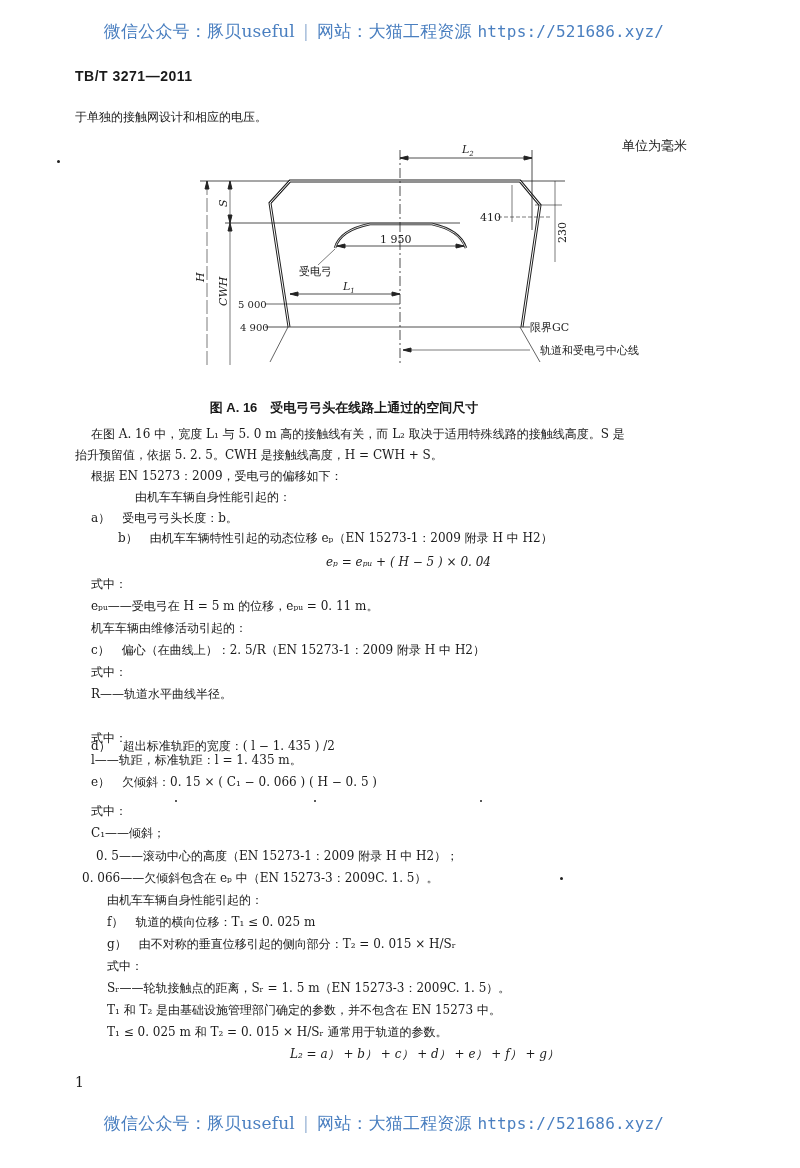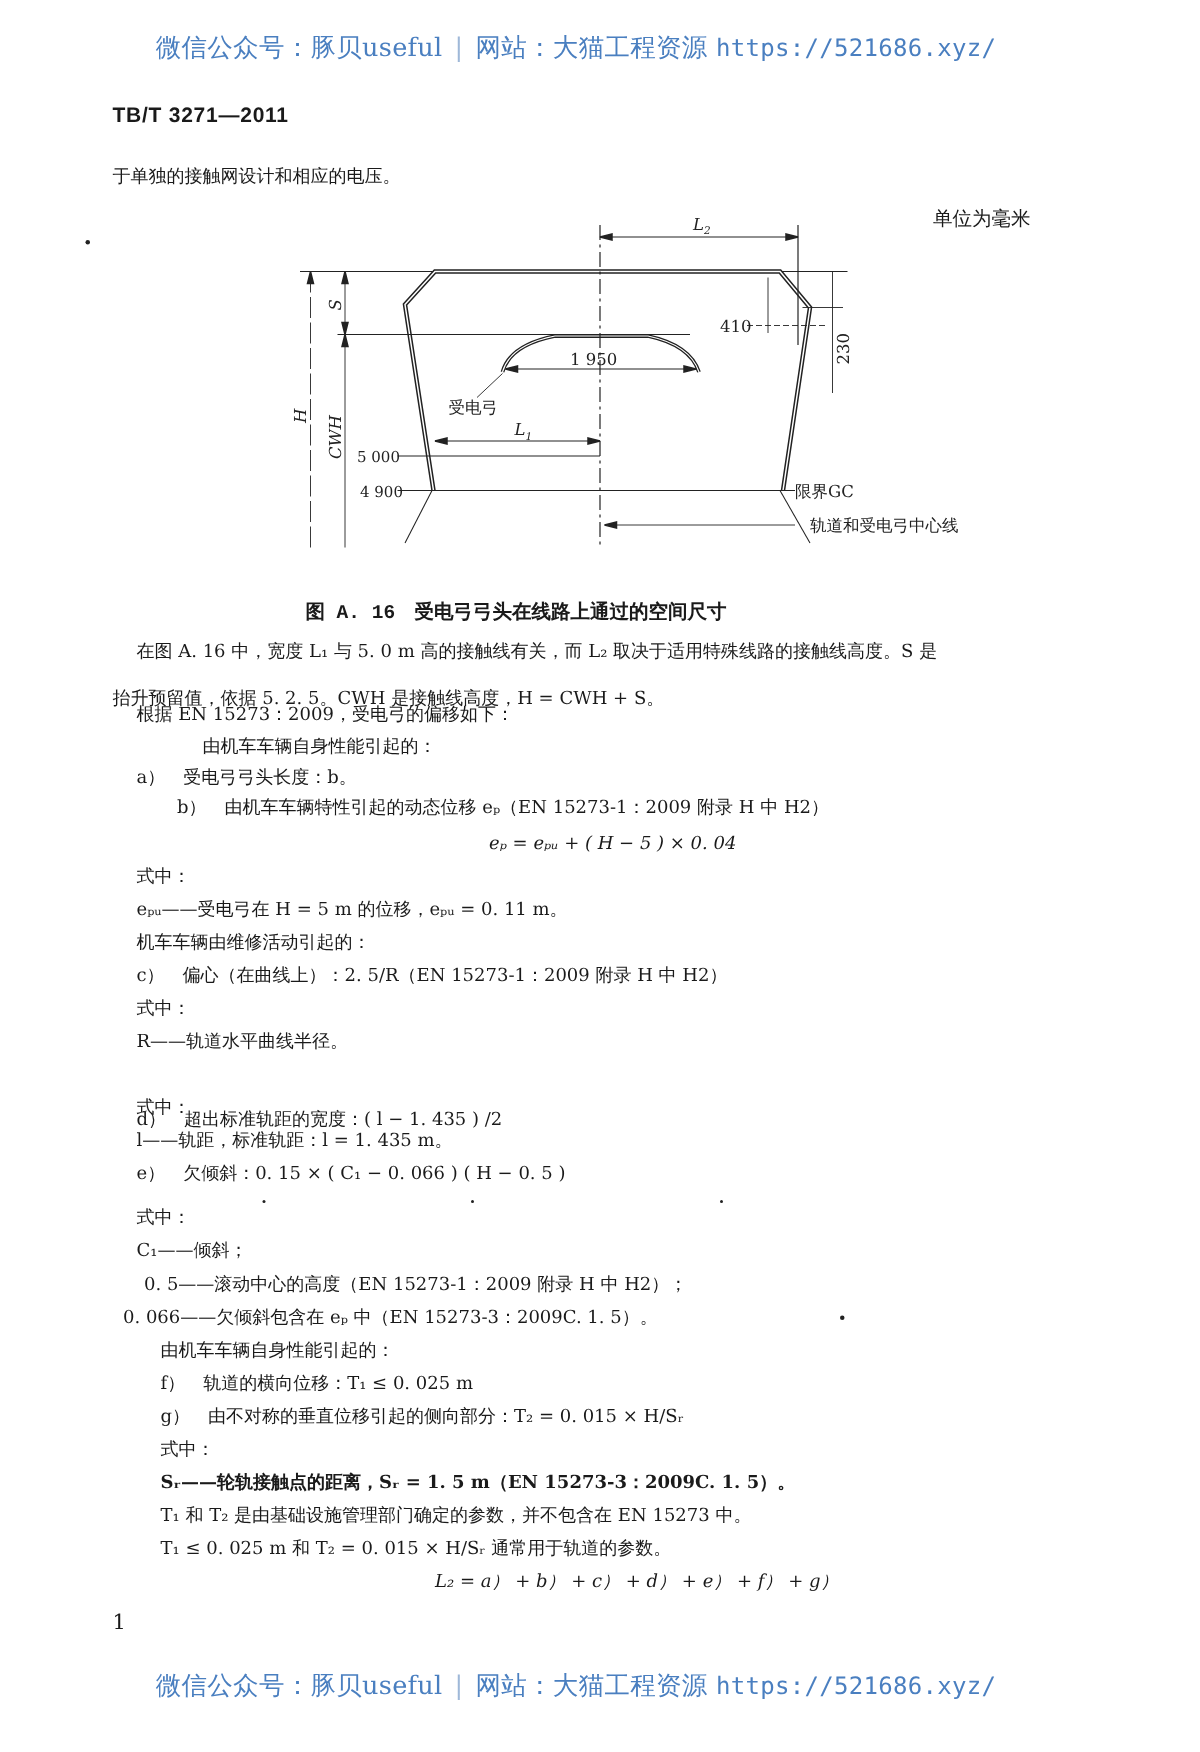--- a/index.html
+++ b/index.html
@@ -7,21 +7,21 @@
          font-family: "DejaVu Serif", "Liberation Serif", serif; color: #1a1a1a; }
   .watermark { position: absolute; left: 0; width: 768px; text-align: center;
                font-family: "DejaVu Serif", serif; font-size: 17px; color: #4a7fc0; letter-spacing: 0.2px; }
   .watermark .mono { font-family: "DejaVu Sans Mono", "Liberation Mono", monospace; font-size: 16px; }
   .watermark .sep { color: #9fb8d8; margin: 0 8px; }
   .std-code { position: absolute; left: 75px; top: 68px; font-family: "Liberation Sans", "DejaVu Sans", sans-serif;
               font-weight: bold; font-size: 14px; letter-spacing: 0.5px; }
   .line { position: absolute; font-size: 12px; white-space: nowrap; line-height: 18px; }
   .i { font-style: italic; }
   .caption { position: absolute; left: 0; width: 688px; text-align: center; top: 399px;
-             font-family: Liberation Mono, monospace; font-weight: bold; font-size: 13px; }
+             font-family: Liberation Sans, sans-serif; font-weight: bold; font-size: 13px; }
   .unit { position: absolute; left: 622px; top: 137px; font-size: 13px; }
   .page-num { position: absolute; left: 75px; top: 1074px; font-size: 14px; }
   .dot { position: absolute; width: 3px; height: 3px; background: #222; border-radius: 50%; }
   svg text { font-family: "DejaVu Serif", serif; }
 </style>
 </head>
 <body>
 
 <div class="watermark" style="top:20px;">
   <span>微信公众号：豚贝useful</span><span class="sep">|</span><span>网站：大猫工程资源</span>
@@ -104,21 +104,21 @@
     <text x="540" y="354">轨道和受电弓中心线</text>
     <text x="0" y="0" font-style="italic" transform="translate(227,207) rotate(-90)">S</text>
     <text x="0" y="0" font-style="italic" transform="translate(204,282) rotate(-90)">H</text>
     <text x="0" y="0" font-style="italic" transform="translate(227,306) rotate(-90)">CWH</text>
   </g>
 </svg>
 
 <div class="caption">图 A. 16　受电弓弓头在线路上通过的空间尺寸</div>
 
 <div class="line" style="left:91px; top:425px;">在图 A. 16 中，宽度 L₁ 与 5. 0 m 高的接触线有关，而 L₂ 取决于适用特殊线路的接触线高度。S 是</div>
-<div class="line" style="left:75px; top:446px;margin-top:10px;">抬升预留值，依据 5. 2. 5。CWH 是接触线高度，H = CWH + S。</div>
+<div class="line" style="left:75px; top:446px;">抬升预留值，依据 5. 2. 5。CWH 是接触线高度，H = CWH + S。</div>
 <div class="line" style="left:91px; top:467px;">根据 EN 15273：2009，受电弓的偏移如下：</div>
 <div class="line" style="left:91px; top:488px;margin-left:44px;">由机车车辆自身性能引起的：</div>
 <div class="line" style="left:91px; top:509px;">a）　受电弓弓头长度：b。</div>
 <div class="line" style="left:91px; top:529px;margin-left:27px;">b）　由机车车辆特性引起的动态位移 eₚ（EN 15273-1：2009 附录 H 中 H2）</div>
 <div class="line i" style="left:326px; top:553px;">eₚ = eₚᵤ + ( H − 5 ) × 0. 04</div>
 <div class="line" style="left:91px; top:575px;">式中：</div>
 <div class="line" style="left:91px; top:597px;">eₚᵤ——受电弓在 H = 5 m 的位移，eₚᵤ = 0. 11 m。</div>
 <div class="line" style="left:91px; top:619px;">机车车辆由维修活动引起的：</div>
 <div class="line" style="left:91px; top:641px;">c）　偏心（在曲线上）：2. 5/R（EN 15273-1：2009 附录 H 中 H2）</div>
 <div class="line" style="left:91px; top:663px;">式中：</div>
@@ -132,21 +132,21 @@
 <div class="dot" style="left:480px; top:800px; width:2px; height:2px;"></div>
 <div class="line" style="left:91px; top:802px;">式中：</div>
 <div class="line" style="left:91px; top:824px;">C₁——倾斜；</div>
 <div class="line" style="left:96px; top:847px;">0. 5——滚动中心的高度（EN 15273-1：2009 附录 H 中 H2）；</div>
 <div class="line" style="left:82px; top:869px;">0. 066——欠倾斜包含在 eₚ 中（EN 15273-3：2009C. 1. 5）。</div>
 <div class="dot" style="left:560px; top:877px;"></div>
 <div class="line" style="left:107px; top:891px;">由机车车辆自身性能引起的：</div>
 <div class="line" style="left:107px; top:913px;">f）　轨道的横向位移：T₁ ≤ 0. 025 m</div>
 <div class="line" style="left:107px; top:935px;">g）　由不对称的垂直位移引起的侧向部分：T₂ = 0. 015 × H/Sᵣ</div>
 <div class="line" style="left:107px; top:957px;">式中：</div>
-<div class="line" style="left:107px; top:979px;font-weight:bold;">Sᵣ——轮轨接触点的距离，Sᵣ = 1. 5 m（EN 15273-3：2009C. 1. 5）。</div>
+<div class="line" style="left:107px; top:979px;">Sᵣ——轮轨接触点的距离，Sᵣ = 1. 5 m（EN 15273-3：2009C. 1. 5）。</div>
 <div class="line" style="left:107px; top:1001px;">T₁ 和 T₂ 是由基础设施管理部门确定的参数，并不包含在 EN 15273 中。</div>
 <div class="line" style="left:107px; top:1023px;">T₁ ≤ 0. 025 m 和 T₂ = 0. 015 × H/Sᵣ 通常用于轨道的参数。</div>
 <div class="line i" style="left:290px; top:1045px;">L₂ = a） + b） + c） + d） + e） + f） + g）</div>
 
 <div class="page-num">1</div>
 
 <div class="watermark" style="top:1112px;">
   <span>微信公众号：豚贝useful</span><span class="sep">|</span><span>网站：大猫工程资源</span>
   <span class="mono">https://521686.xyz/</span>
 </div>

